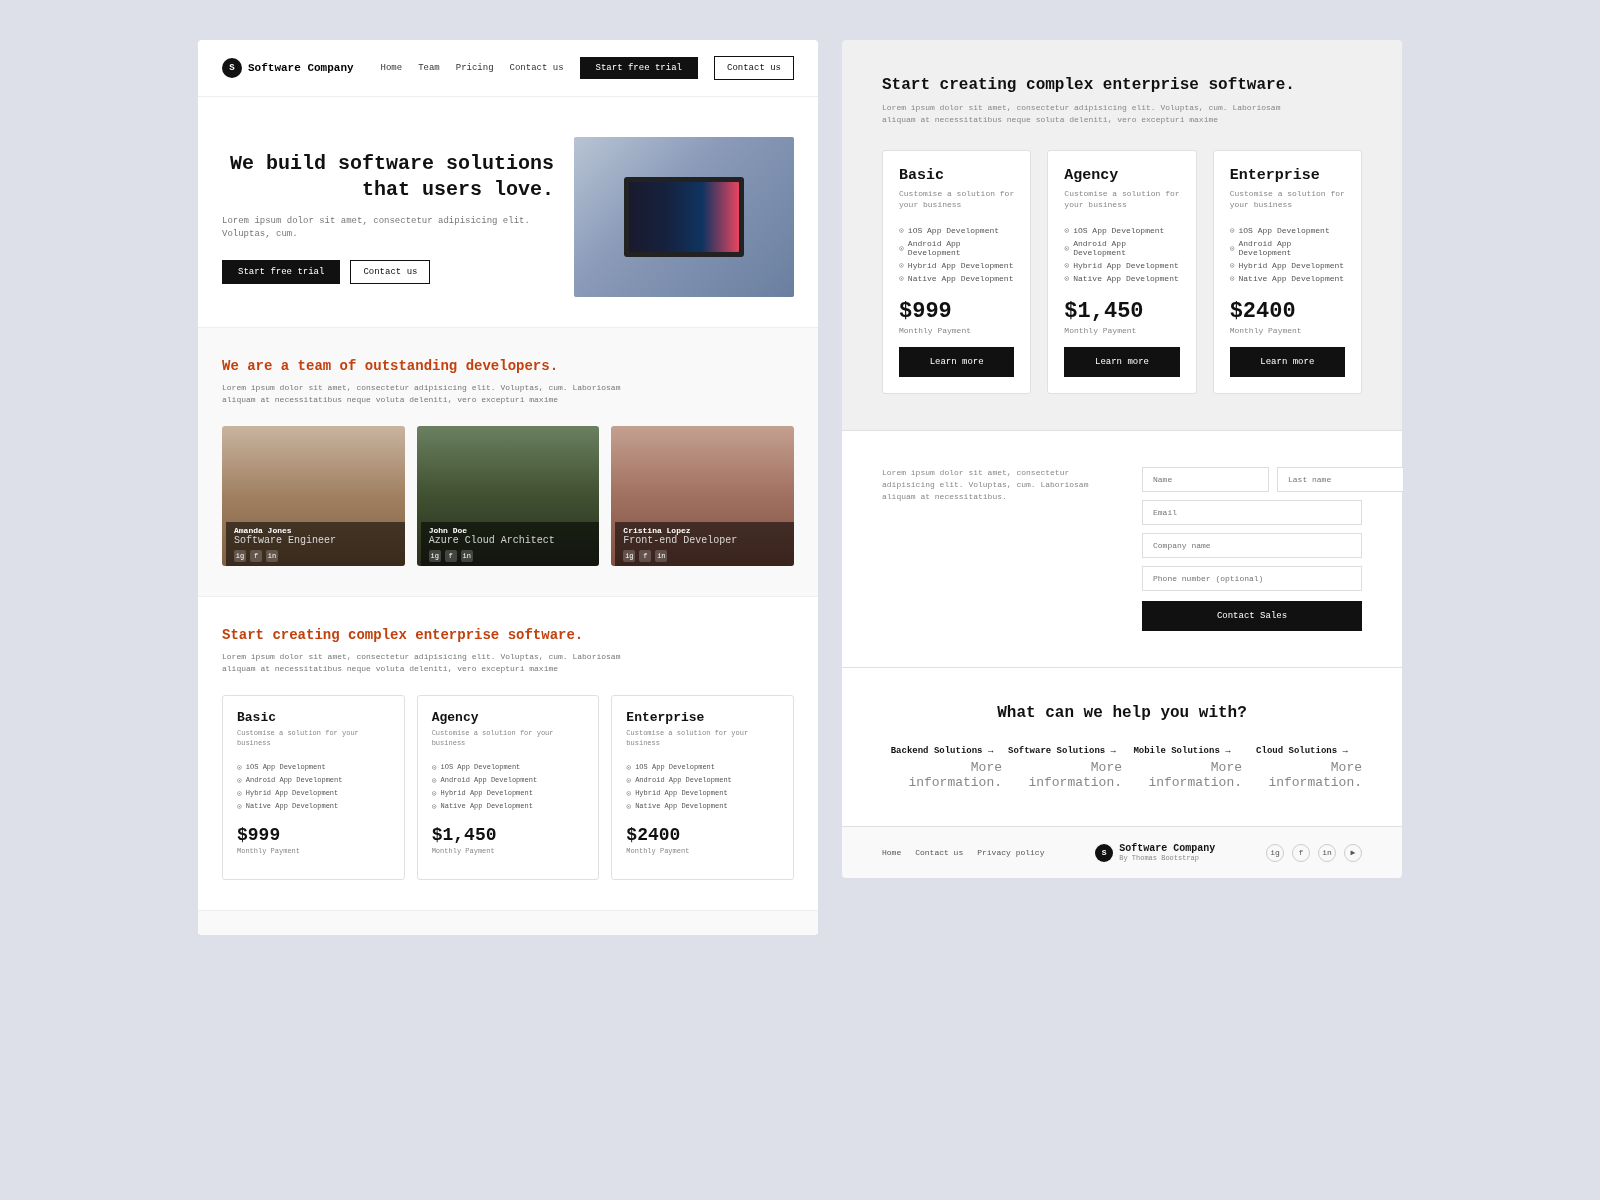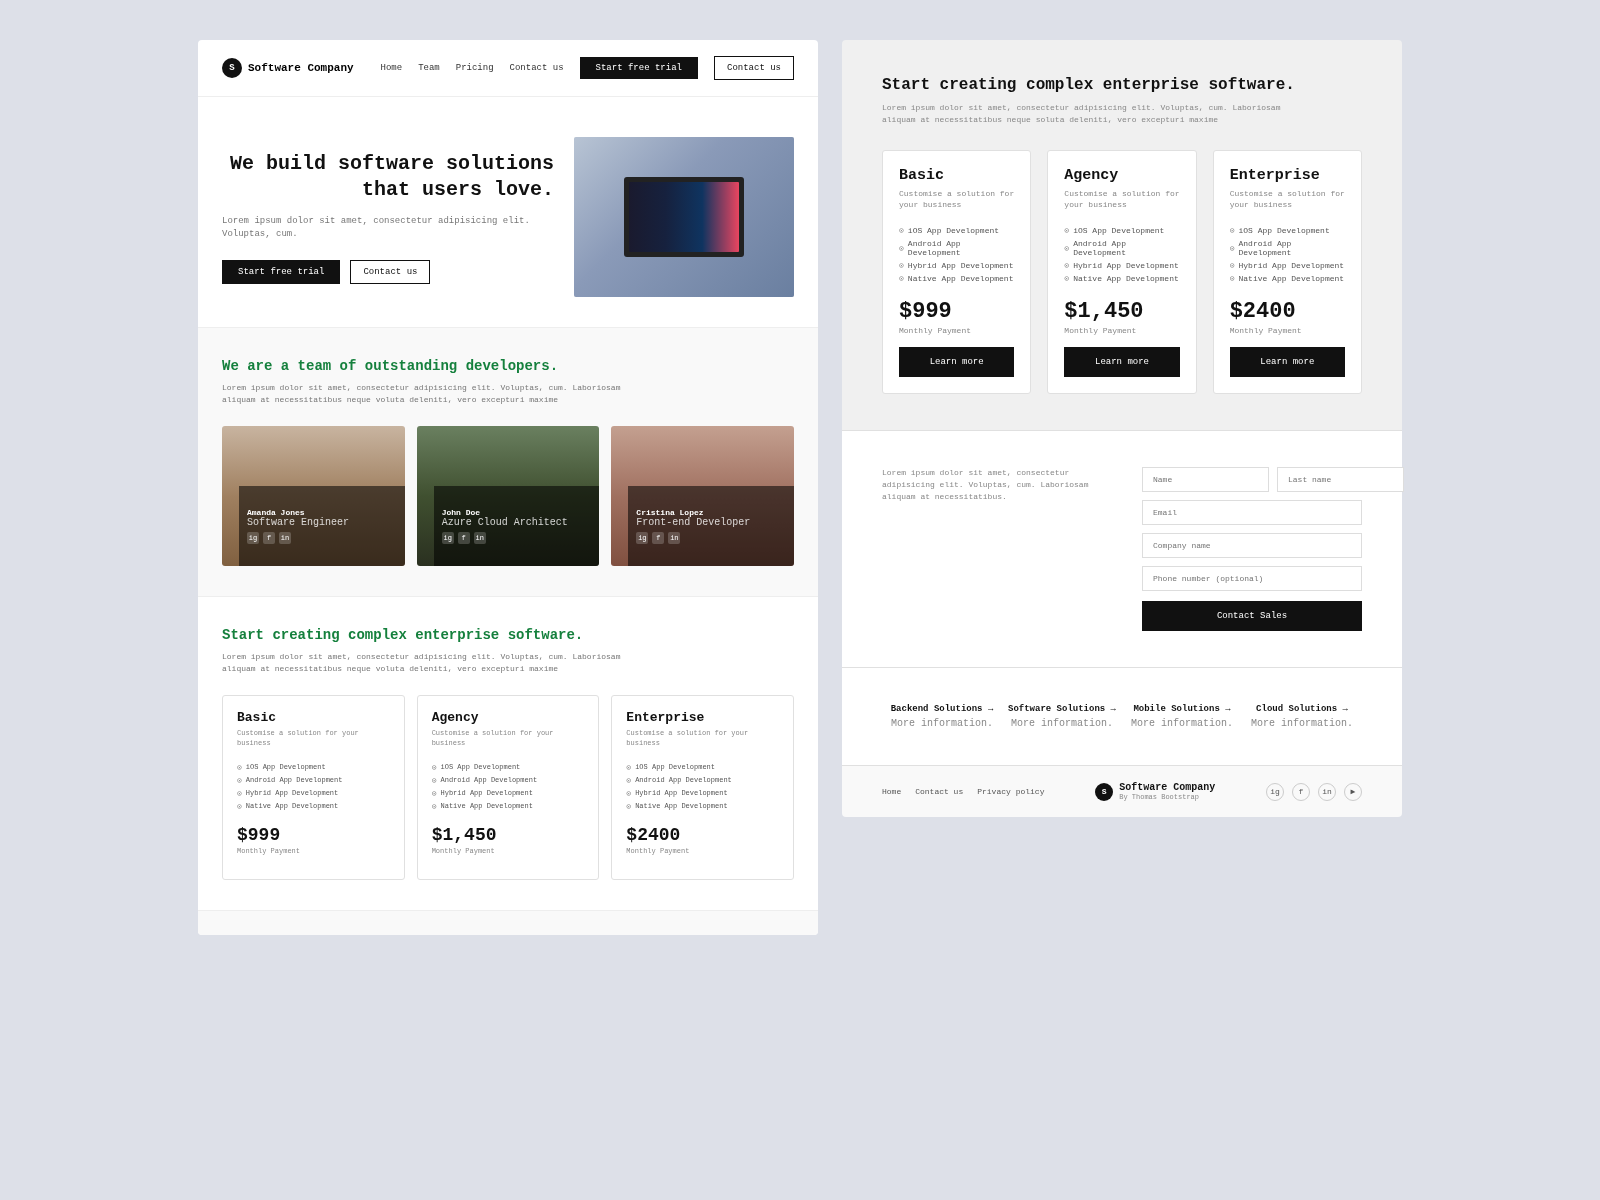--- a/index.html
+++ b/index.html
@@ -136,21 +136,21 @@
 
     
     .section {
       padding: 30px 24px;
       background: #f9f9f9;
       border-top: 1px solid #eee;
     }
     .section-title {
       font-size: 14px;
       font-weight: bold;
-      color: #15803d;
+      color: #c2410c;
       margin-bottom: 8px;
     }
     .section-sub {
       font-size: 8px;
       color: #777;
       line-height: 1.5;
       margin-bottom: 20px;
       max-width: 420px;
     }
     .team-grid {
@@ -173,23 +173,23 @@
       background: linear-gradient(180deg, #c8b4a0 0%, #a08060 50%, #806040 100%);
     }
     .team-card-bg-2 {
       background: linear-gradient(180deg, #6a8060 0%, #405030 50%, #2a3020 100%);
     }
     .team-card-bg-3 {
       background: linear-gradient(180deg, #c4a090 0%, #a07060 50%, #805040 100%);
     }
     .team-card-overlay {
       position: absolute;
-      bottom: 0; left: 17px; right: 0;
+      bottom: 0; left: 4px; right: 0;
       background: rgba(0,0,0,0.55);
-      padding: 22px 8px;
+      padding: 4px 8px;
       color: #fff;
     }
     .team-name { font-size: 8px; font-weight: bold; }
     .team-role { font-size: 10px; opacity: 0.8; margin-bottom: 4px; }
     .team-icons { display: flex; gap: 4px; }
     .team-icon {
       width: 12px; height: 12px;
       background: rgba(255,255,255,0.2);
       border-radius: 2px;
       font-size: 7px;
@@ -424,22 +424,23 @@
     .help-item-title {
       font-size: 9px;
       font-weight: bold;
       color: #111;
       margin-bottom: 4px;
     }
     .help-item-link {
       color: #111;
     }
     .help-item-sub {
-      font-size: 10px;
-      color: #888;
+      font-size: 13px;
+      color: #888;
+      text-align: right;
     }
 
     
     .right-footer {
       background: #f9f9f9;
       padding: 16px 40px;
       border-top: 1px solid #e0e0e0;
       display: flex;
       align-items: center;
       border-radius: 0 0 4px 4px;
@@ -689,20 +690,21 @@
         </div>
         <input class="form-input-full" type="email" placeholder="Email" style="">
         <input class="form-input-full" type="text" placeholder="Company name" style="">
         <input class="form-input-full" type="text" placeholder="Phone number (optional)" style="">
         <button class="btn-dark-contact">Contact Sales</button>
       </div>
     </div>
   </div>
 
   <div class="right-help">
+    <h2 class="help-title">What can we help you with?</h2>
     <div class="help-grid">
       <div class="help-item">
         <div class="help-item-title help-item-link">Backend Solutions →</div>
         <div class="help-item-sub">More information.</div>
       </div>
       <div class="help-item">
         <div class="help-item-title help-item-link">Software Solutions →</div>
         <div class="help-item-sub">More information.</div>
       </div>
       <div class="help-item">

